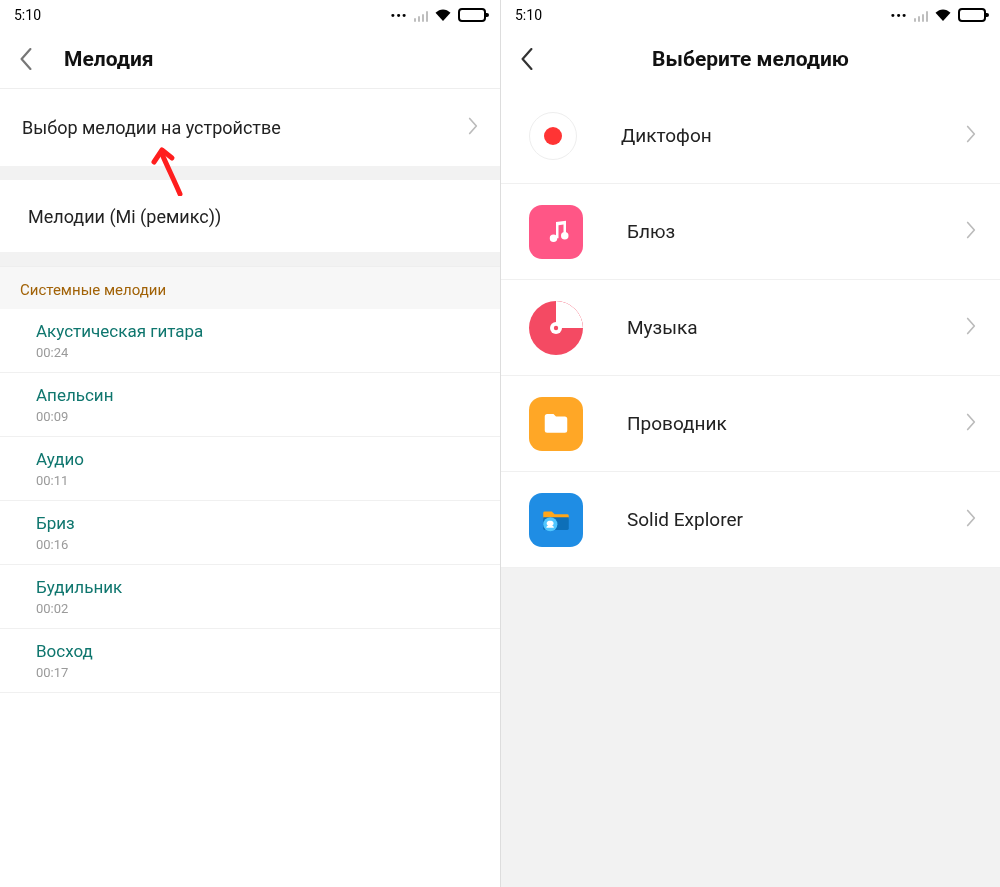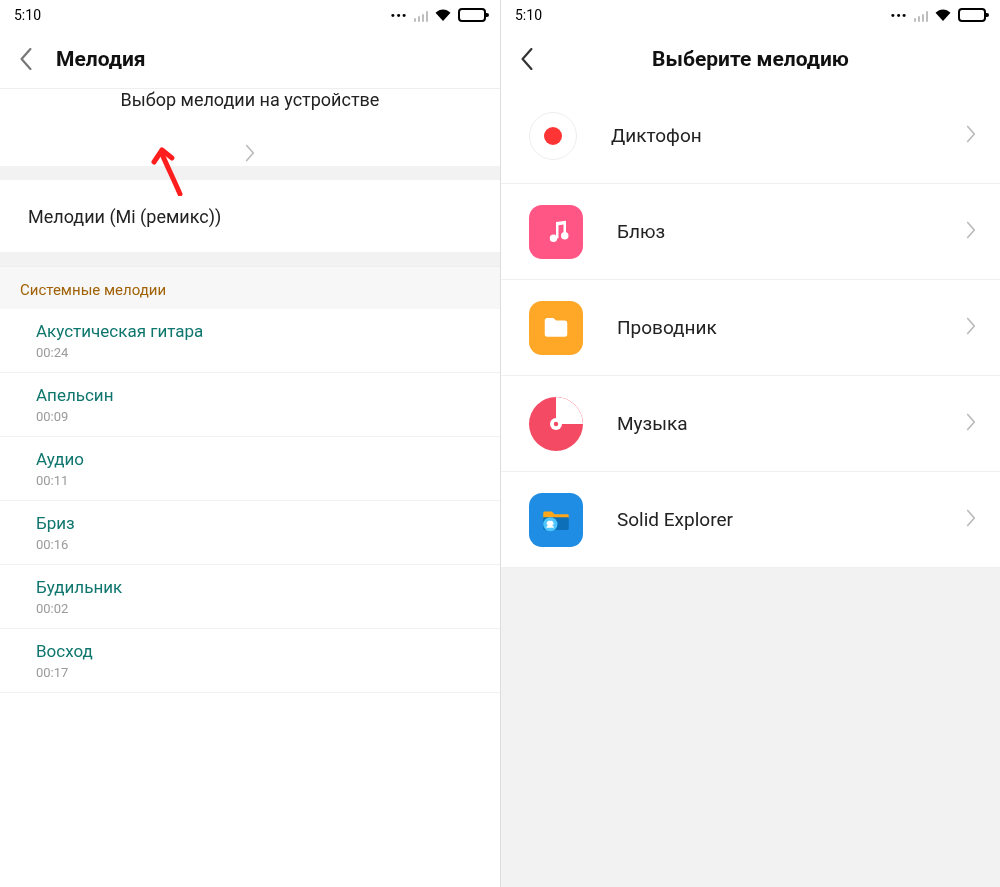--- a/index.html
+++ b/index.html
@@ -62,21 +62,21 @@
     width:3px; height:4px; background:#000; border-radius:0 2px 2px 0;
   }
   .battery .fill { background:#000; width:100%; height:100%; border-radius:1px; }
 
   
   .header {
     display: flex;
     align-items: center;
     height: 58px;
     padding: 0 12px;
-    gap: 16px;
+    gap: 24px;
   }
   .header .back { width: 28px; display:flex; align-items:center; justify-content:center; }
   .header .back svg { width: 14px; height: 22px; }
   .header .title-left {
     font-size: 21px;
     font-weight: 700;
     color: #111;
   }
   .header.center { justify-content: flex-start; position: relative; }
   .header.center .title-center {
@@ -90,21 +90,20 @@
     display:flex;
     align-items:center;
     justify-content:space-between;
     background:#fff;
     padding: 0 22px;
   }
   .row .chev svg { width: 10px; height: 18px; }
   .row.main {
     height: 78px;
     border-top: 1px solid #eee;
-    flex-direction: column;
   }
   .row.main .label { font-size: 18px; color: #222; }
   .gap-strip { height: 14px; background: #f2f2f2; }
   .row.plain {
     height: 72px;
     padding-left: 28px;
     border-bottom: none;
   }
   .row.plain .label { font-size: 18px; color:#222; }
 
@@ -127,21 +126,21 @@
   
   .app-row {
     display:flex;
     align-items:center;
     height: 96px;
     padding: 0 24px 0 28px;
     gap: 34px;
     background:#fff;
     border-bottom: 1px solid #f0f0f0;
   }
-  .app-row .label { flex:1; font-size: 19px; color:#222; }
+  .app-row .label { flex:1; font-size: 19px; color:#222;margin-left:10px; }
   .app-row .chev svg { width:10px; height:18px; }
   .app-icon {
     width: 54px; height: 54px;
     border-radius: 13px;
     display:flex; align-items:center; justify-content:center;
     flex-shrink:0;
   }
   .icon-rec { background:#fff; border-radius:50%; width:48px; height:48px; border:1px solid #eee; }
   .icon-rec .dot { width:18px; height:18px; background:#ff3434; border-radius:50%; }
   .icon-audio { background:#ff5686; }
@@ -292,39 +291,39 @@
           <svg width="30" height="30" viewBox="0 0 24 24">
             <path fill="#fff" d="M10 20a3 3 0 1 1 0-6 3 3 0 0 1 0 6zm9-2a3 3 0 1 1 0-6 3 3 0 0 1 0 6zM12 4l8-1v10h-2V6l-4 .5V17h-2V4z"></path>
           </svg>
         </div>
         <span class="label">Блюз</span>
         <span class="chev"><svg viewBox="0 0 12 20">
             <polyline points="2,1 10,10 2,19" fill="none" stroke="#bbb" stroke-width="2" stroke-linecap="round" stroke-linejoin="round"></polyline>
           </svg></span>
       </div>
       <div class="app-row">
-        <div class="app-icon icon-files">
-          <svg width="30" height="30" viewBox="0 0 24 24">
-            <path fill="#fff" d="M3 6a2 2 0 0 1 2-2h5l2 2h7a2 2 0 0 1 2 2v9a2 2 0 0 1-2 2H5a2 2 0 0 1-2-2V6z"></path>
-          </svg>
-        </div>
-        <span class="label">Проводник</span>
-        <span class="chev"><svg viewBox="0 0 12 20">
-            <polyline points="2,1 10,10 2,19" fill="none" stroke="#bbb" stroke-width="2" stroke-linecap="round" stroke-linejoin="round"></polyline>
-          </svg></span>
-      </div>
-      <div class="app-row">
         <div class="app-icon icon-music">
           <svg width="54" height="54" viewBox="0 0 54 54">
             <path fill="#fff" d="M27 0 A27 27 0 0 1 54 27 L27 27 Z"></path>
             <circle cx="27" cy="27" r="6" fill="#fff"></circle>
             <circle cx="27" cy="27" r="2.2" fill="#f44a63"></circle>
           </svg>
         </div>
         <span class="label">Музыка</span>
+        <span class="chev"><svg viewBox="0 0 12 20">
+            <polyline points="2,1 10,10 2,19" fill="none" stroke="#bbb" stroke-width="2" stroke-linecap="round" stroke-linejoin="round"></polyline>
+          </svg></span>
+      </div>
+      <div class="app-row">
+        <div class="app-icon icon-files">
+          <svg width="30" height="30" viewBox="0 0 24 24">
+            <path fill="#fff" d="M3 6a2 2 0 0 1 2-2h5l2 2h7a2 2 0 0 1 2 2v9a2 2 0 0 1-2 2H5a2 2 0 0 1-2-2V6z"></path>
+          </svg>
+        </div>
+        <span class="label">Проводник</span>
         <span class="chev"><svg viewBox="0 0 12 20">
             <polyline points="2,1 10,10 2,19" fill="none" stroke="#bbb" stroke-width="2" stroke-linecap="round" stroke-linejoin="round"></polyline>
           </svg></span>
       </div>
       <div class="app-row">
         <div class="app-icon icon-se">
           <svg width="34" height="34" viewBox="0 0 24 24">
             <path fill="#ffa61a" d="M3 7a1 1 0 0 1 1-1h5l2 2h9a1 1 0 0 1 1 1v2H3V7z"></path>
             <path fill="#0d6fb8" d="M3 10h18v8a1 1 0 0 1-1 1H4a1 1 0 0 1-1-1v-8z"></path>
             <circle cx="8" cy="15" r="5" fill="#4fc6ff"></circle>

